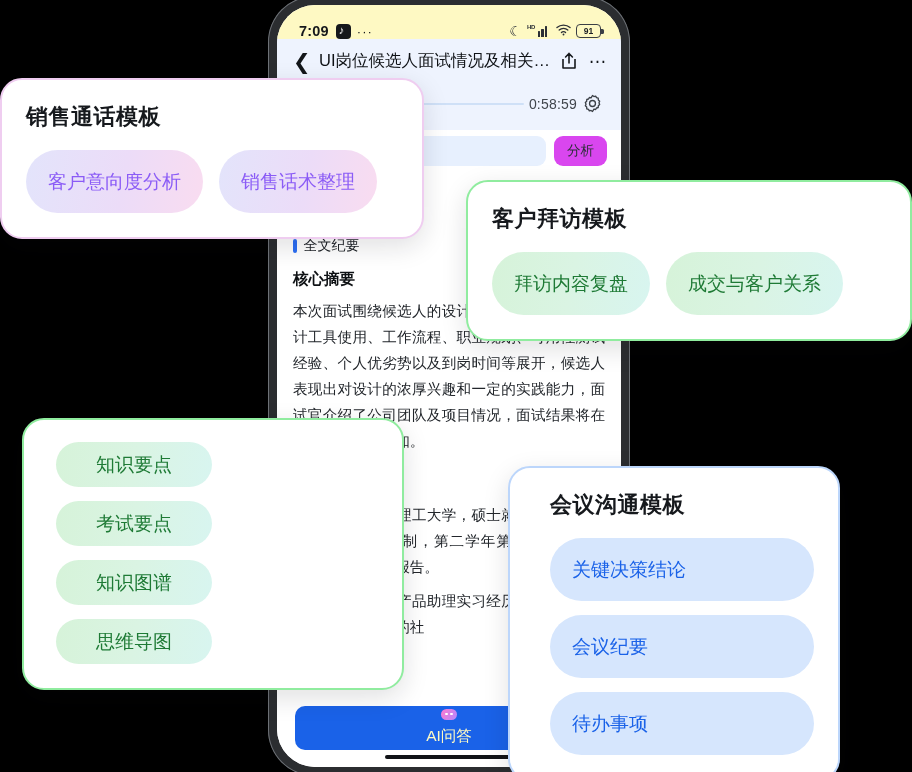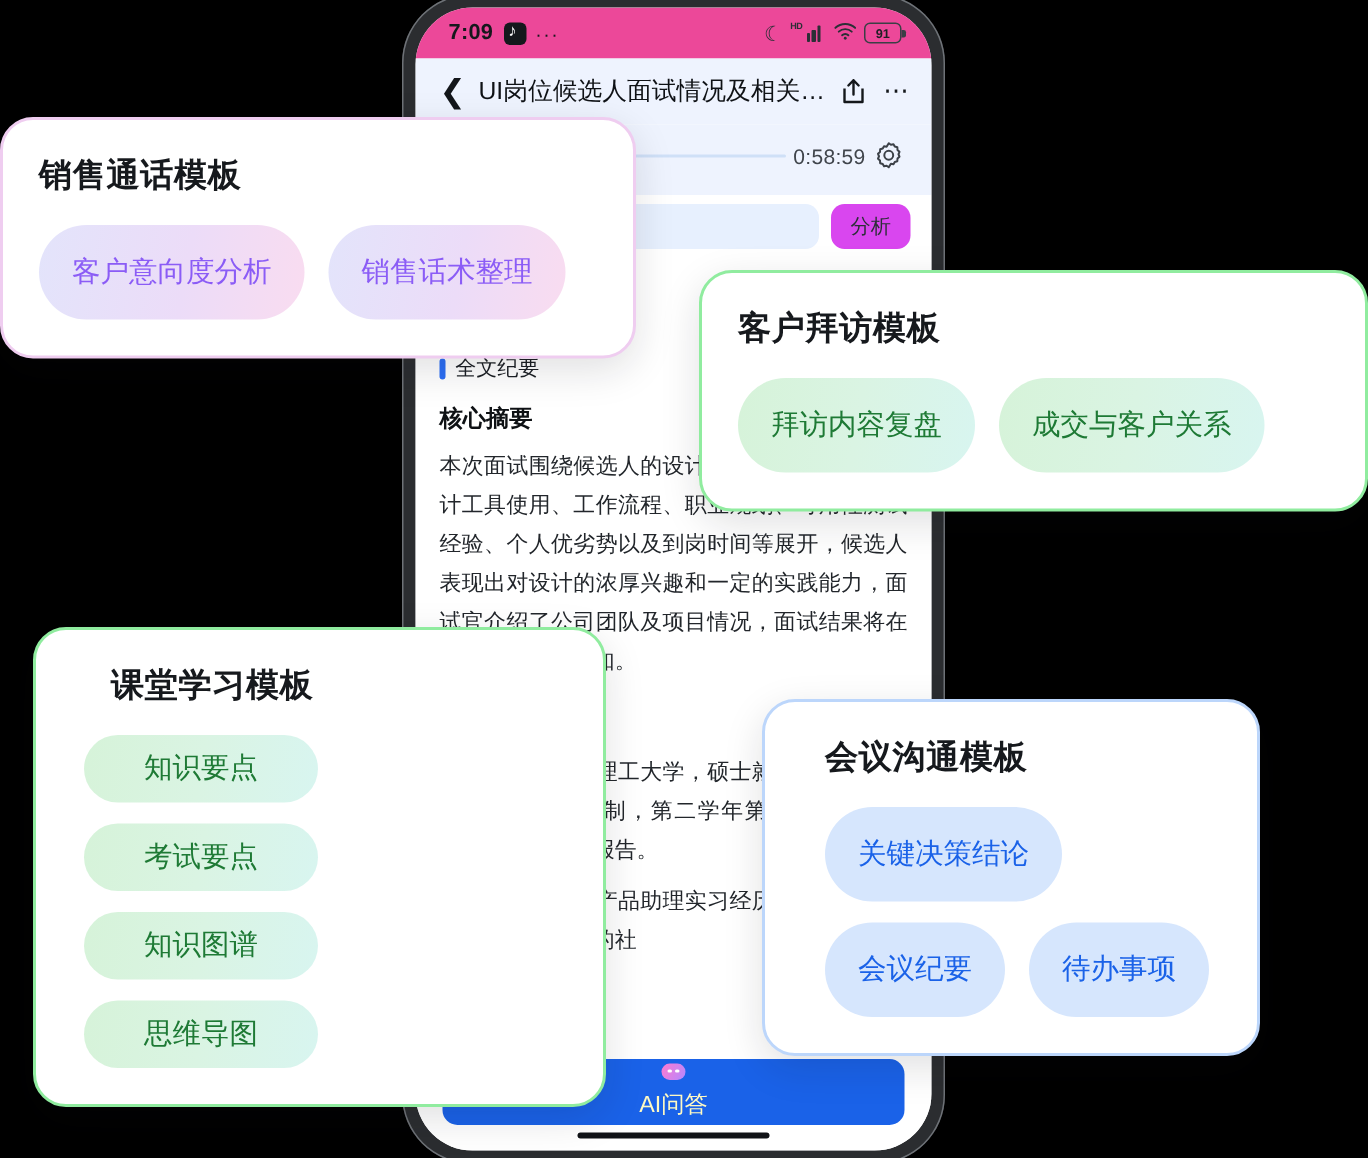--- a/index.html
+++ b/index.html
@@ -37,23 +37,23 @@
     background: #ffffff;
     border-radius: 38px;
     overflow: hidden;
     display: flex;
     flex-direction: column;
   }
 
   
   .status-bar {
     height: 34px;
-    background: #ec4899;
+    background: #fef9c3;
     display: flex;
-    align-items: center;
+    align-items: flex-end;
     padding: 0 20px 0 22px;
     font-size: 14.5px;
     color: #15181c;
     flex: 0 0 auto;
   }
   .sb-time { font-weight: 600; letter-spacing: .2px; }
   .sb-applogo {
     width: 15px; height: 15px; border-radius: 4px;
     background: #15181c; margin-left: 7px;
     position: relative; flex: 0 0 auto;
@@ -210,21 +210,21 @@
   #card-visit .pill, #card-class .pill {
     background: linear-gradient(100deg,#d6f3d9 0%,#daf4e3 50%,#d8f5f0 100%);
     color: #1e7a35;
   }
   #card-class h3 { margin-left: 26px; }
   #card-class .pills { margin-left: 8px; }
   #card-class .pill { min-width: 156px; text-align:center; padding: 13px 18px; }
   
   #card-meeting { left: 508px; top: 466px; width: 332px; border: 2px solid #bcd6fb; }
   #card-meeting h3 { margin-left: 16px; }
-  #card-meeting .pills { margin-left: 16px; }
+  #card-meeting .pills { margin-left: 16px; flex-direction: column; }
   #card-meeting .pill { background: #d6e6fd; color: #1a62e8; }
 </style>
 </head>
 <body>
 
 <div id="stage">
 
   <div class="phone-frame">
     <div class="phone-screen">
 
@@ -329,21 +329,20 @@
 
   <div class="tcard" id="card-visit">
     <h3>客户拜访模板</h3>
     <div class="pills">
       <span class="pill">拜访内容复盘</span>
       <span class="pill">成交与客户关系</span>
     </div>
   </div>
 
   <div class="tcard" id="card-class">
-    <h3>课堂学习模板</h3>
     <div class="pills">
       <span class="pill">知识要点</span>
       <span class="pill">考试要点</span>
       <span class="pill">知识图谱</span>
       <span class="pill">思维导图</span>
     </div>
   </div>
 
   <div class="tcard" id="card-meeting">
     <h3>会议沟通模板</h3>

